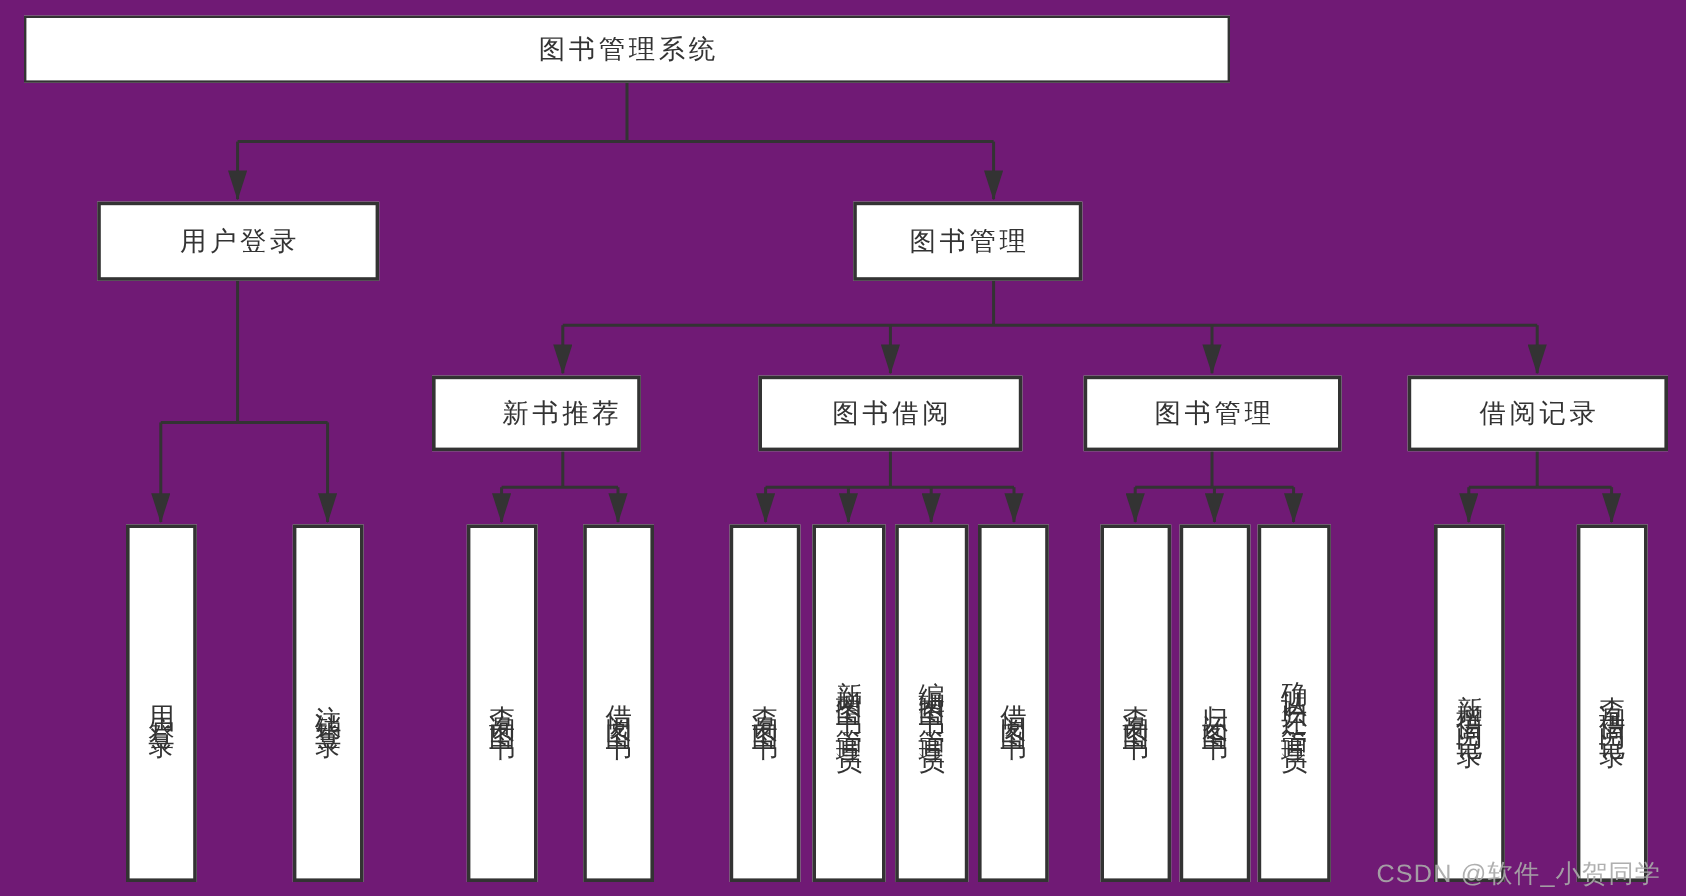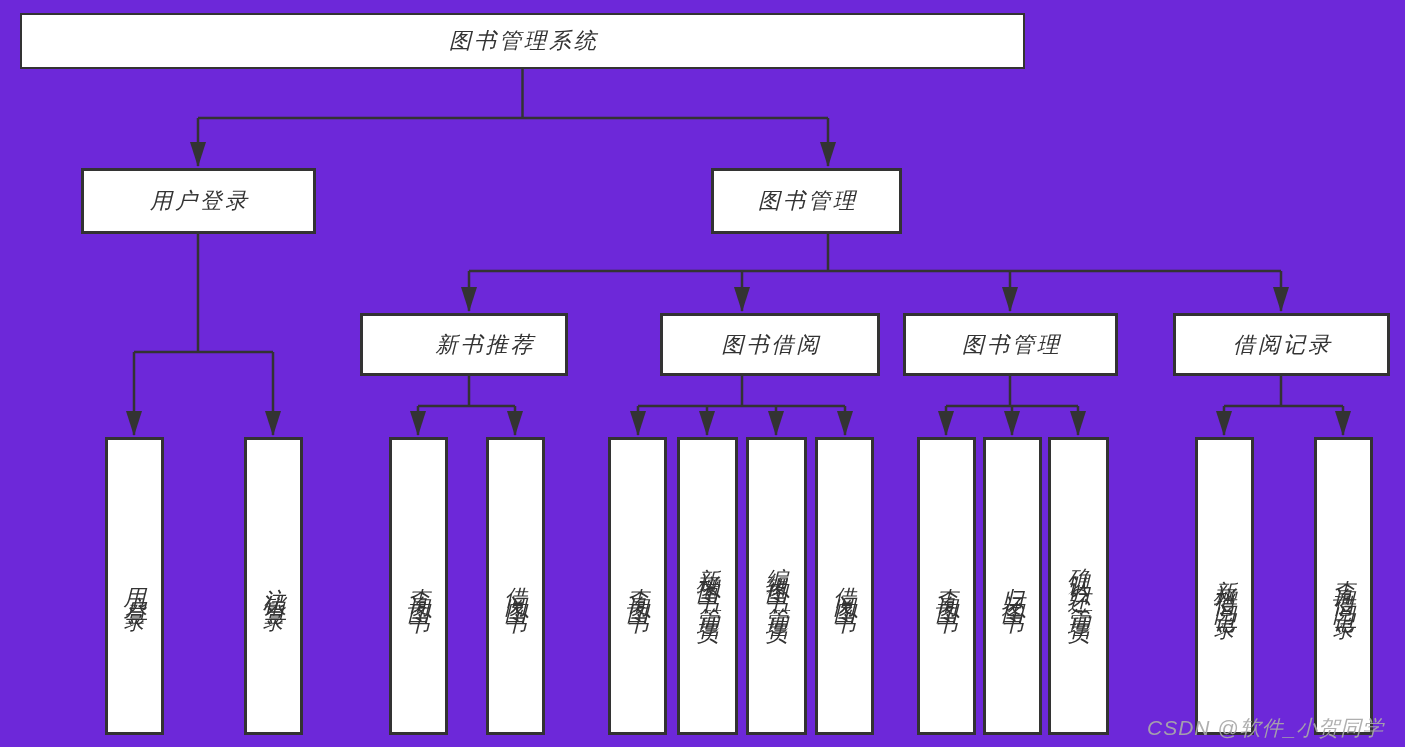--- a/index.html
+++ b/index.html
@@ -1,23 +1,22 @@
 <!DOCTYPE html>
 <html><head>
 <meta charset="utf-8">
 <style>
   html,body{margin:0;padding:0;background:#ffffff;}
   #canvas{
     position:relative;
     width:1405px;height:747px;
-    background:#6d28d9;
+    background:#701a75;
     font-family:"Liberation Sans","DejaVu Sans",sans-serif;
     color:#333333;
     overflow:hidden;
-    font-style:italic;
   }
   #wires{position:absolute;left:0;top:0;width:1405px;height:747px;}
   .node{
     position:absolute;
     box-sizing:border-box;
     border:3px solid #333333;
     background:#ffffff;
     display:flex;align-items:center;justify-content:center;
     font-size:22px;
     letter-spacing:3px;
@@ -96,22 +95,22 @@
       <path d="M1224,406 V435" marker-end="url(#arrow)"></path>
       <path d="M1343,406 V435" marker-end="url(#arrow)"></path>
     </g>
   </svg>
 
   <div class="node root">图书管理系统</div>
 
   <div class="node lvl2" style="left:81px;width:235px;">用户登录</div>
   <div class="node lvl2" style="left:711px;width:191px;">图书管理</div>
 
-  <div class="node lvl3" style="left:360px;width:208px;padding-left:40px;">新书推荐</div>
-  <div class="node lvl3" style="left:632px;width:220px;margin-left:28px;">图书借阅</div>
+  <div class="node lvl3" style="left:360px;width:174px;padding-left:40px;">新书推荐</div>
+  <div class="node lvl3" style="left:632px;width:220px;">图书借阅</div>
   <div class="node lvl3" style="left:903px;width:215px;">图书管理</div>
   <div class="node lvl3" style="left:1173px;width:217px;">借阅记录</div>
 
   <div class="node leaf" style="left:105px;">用户登录</div>
   <div class="node leaf" style="left:244px;">注销登录</div>
 
   <div class="node leaf" style="left:389px;">查询图书</div>
   <div class="node leaf" style="left:486px;">借阅图书</div>
 
   <div class="node leaf" style="left:608px;">查询图书</div>

